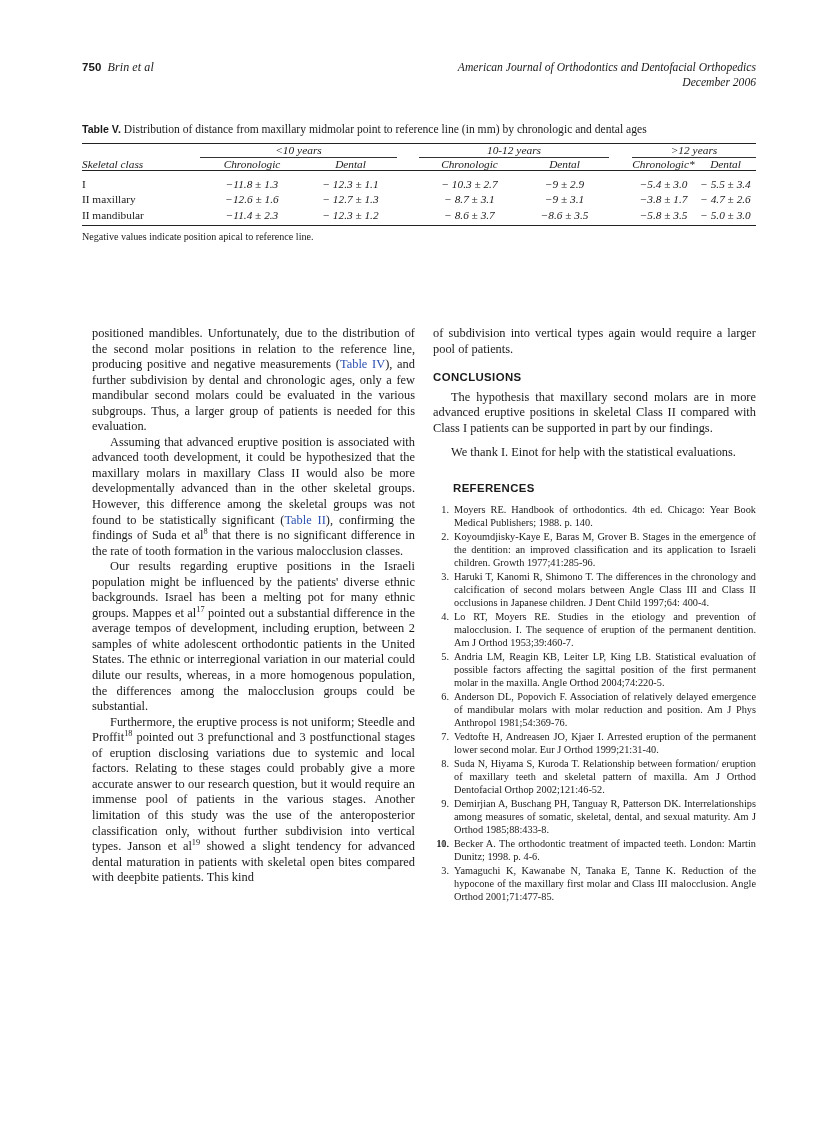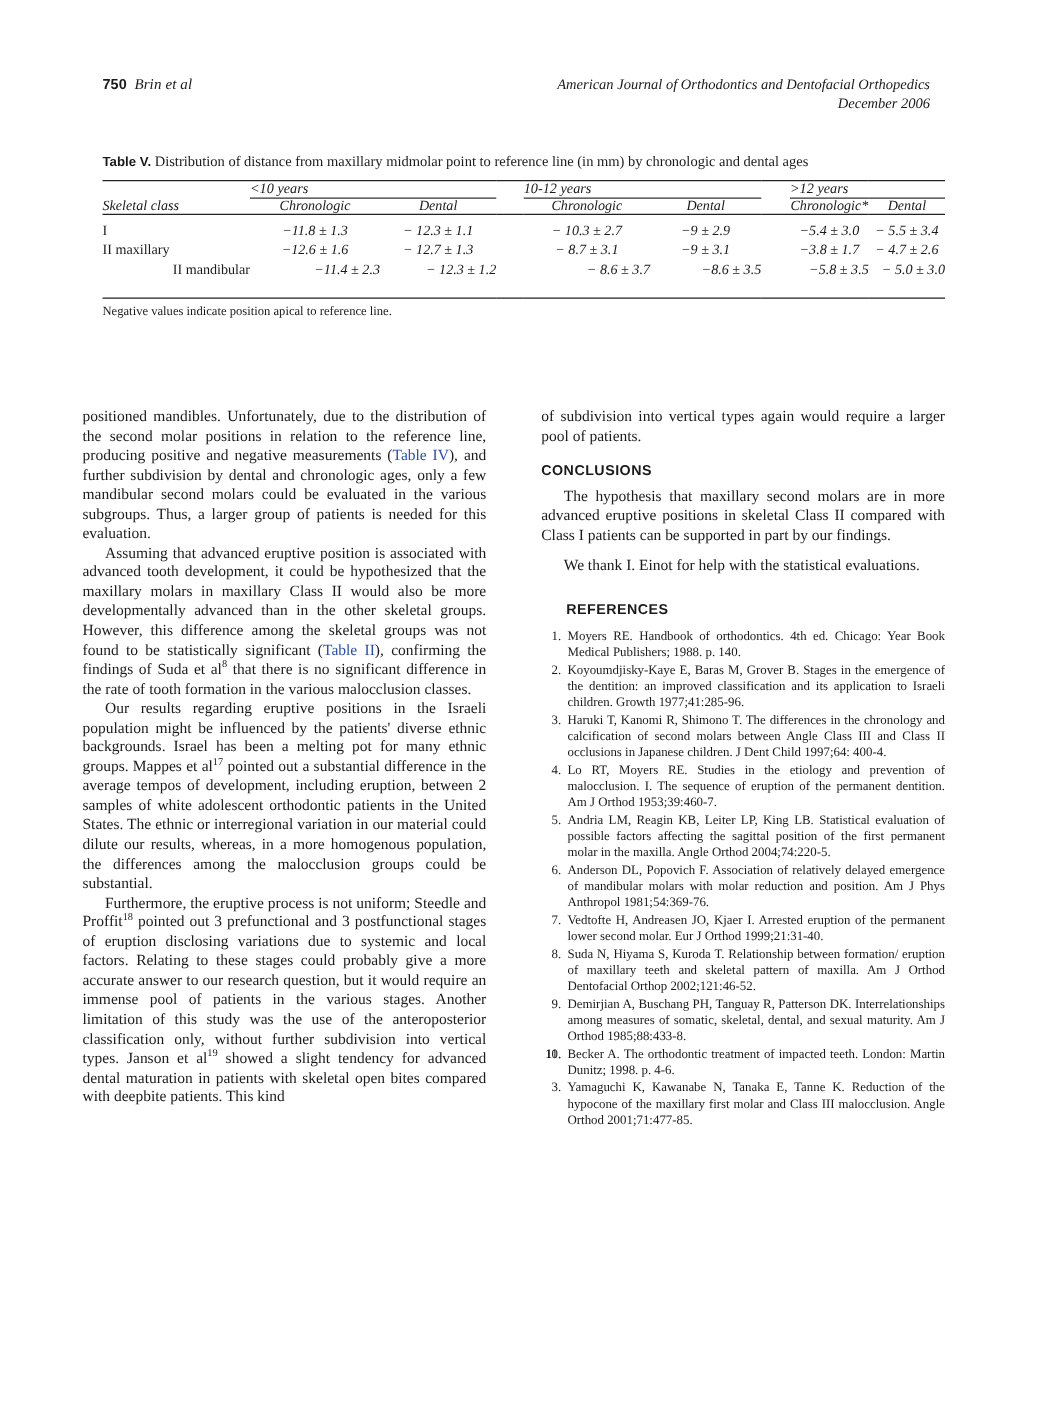--- a/index.html
+++ b/index.html
@@ -43,21 +43,21 @@
     font-family: "Liberation Sans", sans-serif;
     font-size: 11.5px;
     margin-right: 6px;
   }
   .runhead-left .authors {
     font-style: italic;
     font-size: 12px;
   }
   .runhead-right {
     position: absolute;
-    right: 12px;
+    right: 0;
     top: 0;
     text-align: right;
     font-style: italic;
     font-size: 11.6px;
     line-height: 15px;
   }
 
   
   .table-block {
     position: absolute;
@@ -98,21 +98,21 @@
     line-height: 0;
   }
   .rule-bot td {
     border-top: 1.1px solid #222;
     height: 0;
     font-size: 0;
     line-height: 0;
   }
   .grouphdr td {
     font-style: italic;
-    text-align: left;
+    text-align: center;
     font-size: 11.4px;
     padding-top: 5px;
     padding-bottom: 2px;
   }
   .grouprule td.gr {
     border-bottom: 1px solid #333;
     height: 1px;
     font-size: 0;
     line-height: 0;
   }
@@ -130,22 +130,21 @@
   }
   tr.datarow td {
     padding-top: 3.4px;
     padding-bottom: 0.6px;
     font-size: 11.3px;
   }
   tr.datarow.first td {
     padding-top: 7px;
   }
   tr.datarow.last td {
-    padding-bottom: 16px;
-    text-align: right;
+    padding-bottom: 4px;
   }
   td.lab {
     text-align: left;
     white-space: nowrap;
   }
   td.val {
     text-align: center;
     white-space: nowrap;
     font-style: italic;
   }
@@ -159,21 +158,21 @@
   
   .col {
     position: absolute;
     top: 326px;
     width: 323px;
     font-size: 12.4px;
     line-height: 15.55px;
     text-align: justify;
     text-justify: inter-word;
   }
-  .col.left  { left: 66px; }
+  .col.left  { left: 92px; }
   .col.right { left: 433px; }
 
   .col p {
     margin: 0;
     text-indent: 18px;
   }
   .col p.noindent { text-indent: 0; }
 
   a.xref {
     color: #2a4fb0;

